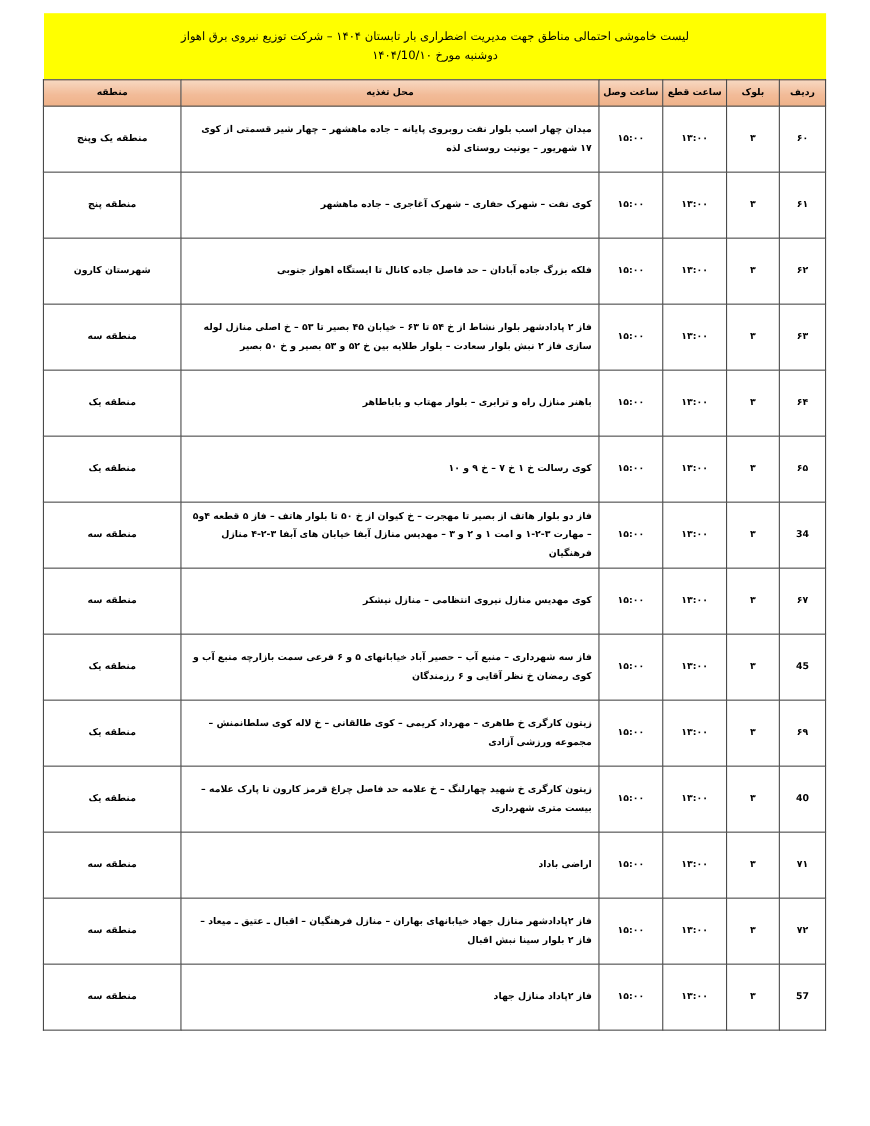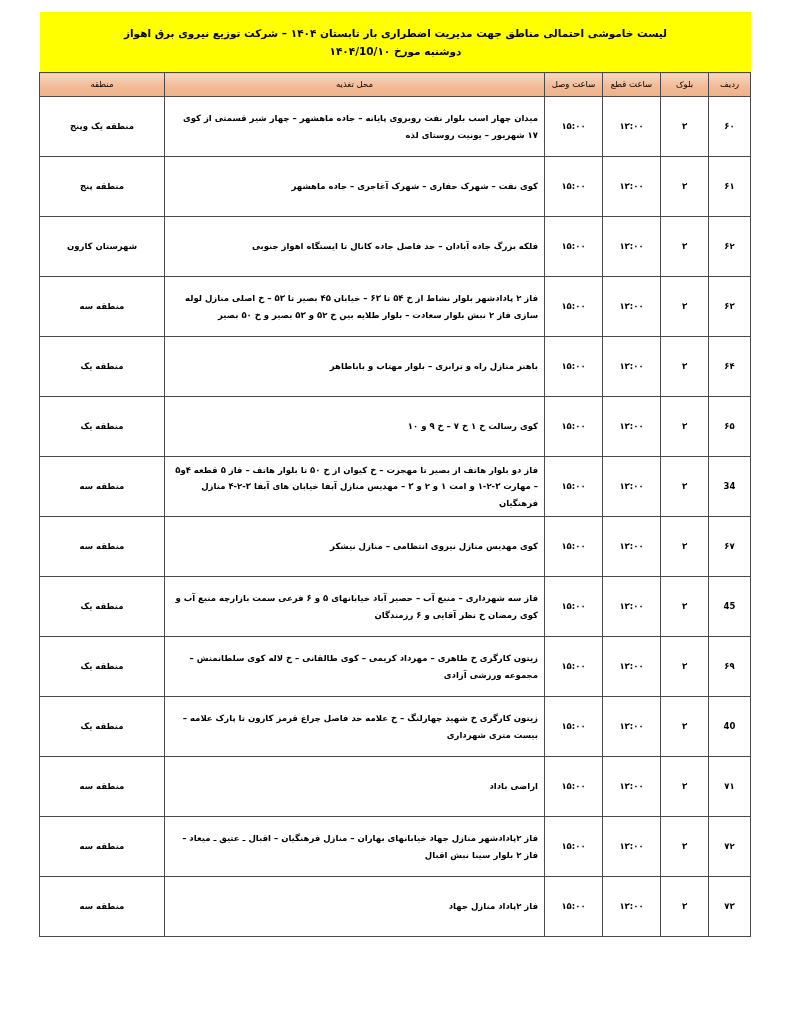--- a/index.html
+++ b/index.html
@@ -32,21 +32,21 @@
     background: #ffff00;
     display: flex;
     flex-direction: column;
     align-items: center;
     justify-content: center;
     box-sizing: border-box;
     padding: 4px 8px;
   }
   .title-line {
     font-size: 10.5px;
-    font-weight: bold;
+    font-weight: normal;
     color: #000000;
     line-height: 1.75;
     text-align: right;
     white-space: nowrap;
     letter-spacing: 0;
   }
 
   
   .outage-table {
     position: absolute;
@@ -62,21 +62,21 @@
     border: 1px solid #4a4a4a;
     text-align: center;
     vertical-align: middle;
     color: #000000;
     box-sizing: border-box;
   }
 
   .outage-table thead th {
     background: linear-gradient(to bottom, #f7d7c0 0%, #f2bb98 55%, #efb289 100%);
     font-size: 8.5px;
-    font-weight: normal;
+    font-weight: bold;
     height: 24px;
     padding: 2px 2px;
     line-height: 1.2;
     white-space: nowrap;
   }
 
   .outage-table tbody td {
     height: 60px;
     font-size: 8.5px;
     font-weight: bold;
@@ -237,21 +237,21 @@
         </tr>
         <tr>
           <td class="cell-num">۷۲</td>
           <td class="cell-block">۳</td>
           <td class="cell-time">۱۳:۰۰</td>
           <td class="cell-time">۱۵:۰۰</td>
           <td class="cell-location">فاز ۲پادادشهر منازل جهاد خیابانهای بهاران – منازل فرهنگیان –  اقبال ـ عتیق ـ میعاد – فاز ۲ بلوار سینا نبش اقبال</td>
           <td class="cell-zone">منطقه سه</td>
         </tr>
         <tr>
-          <td class="cell-num">۷۳</td>
+          <td class="cell-num">57</td>
           <td class="cell-block">۳</td>
           <td class="cell-time">۱۳:۰۰</td>
           <td class="cell-time">۱۵:۰۰</td>
           <td class="cell-location">فاز ۲پاداد منازل جهاد</td>
           <td class="cell-zone">منطقه سه</td>
         </tr>
       </tbody>
   </table>
 
 </div>

